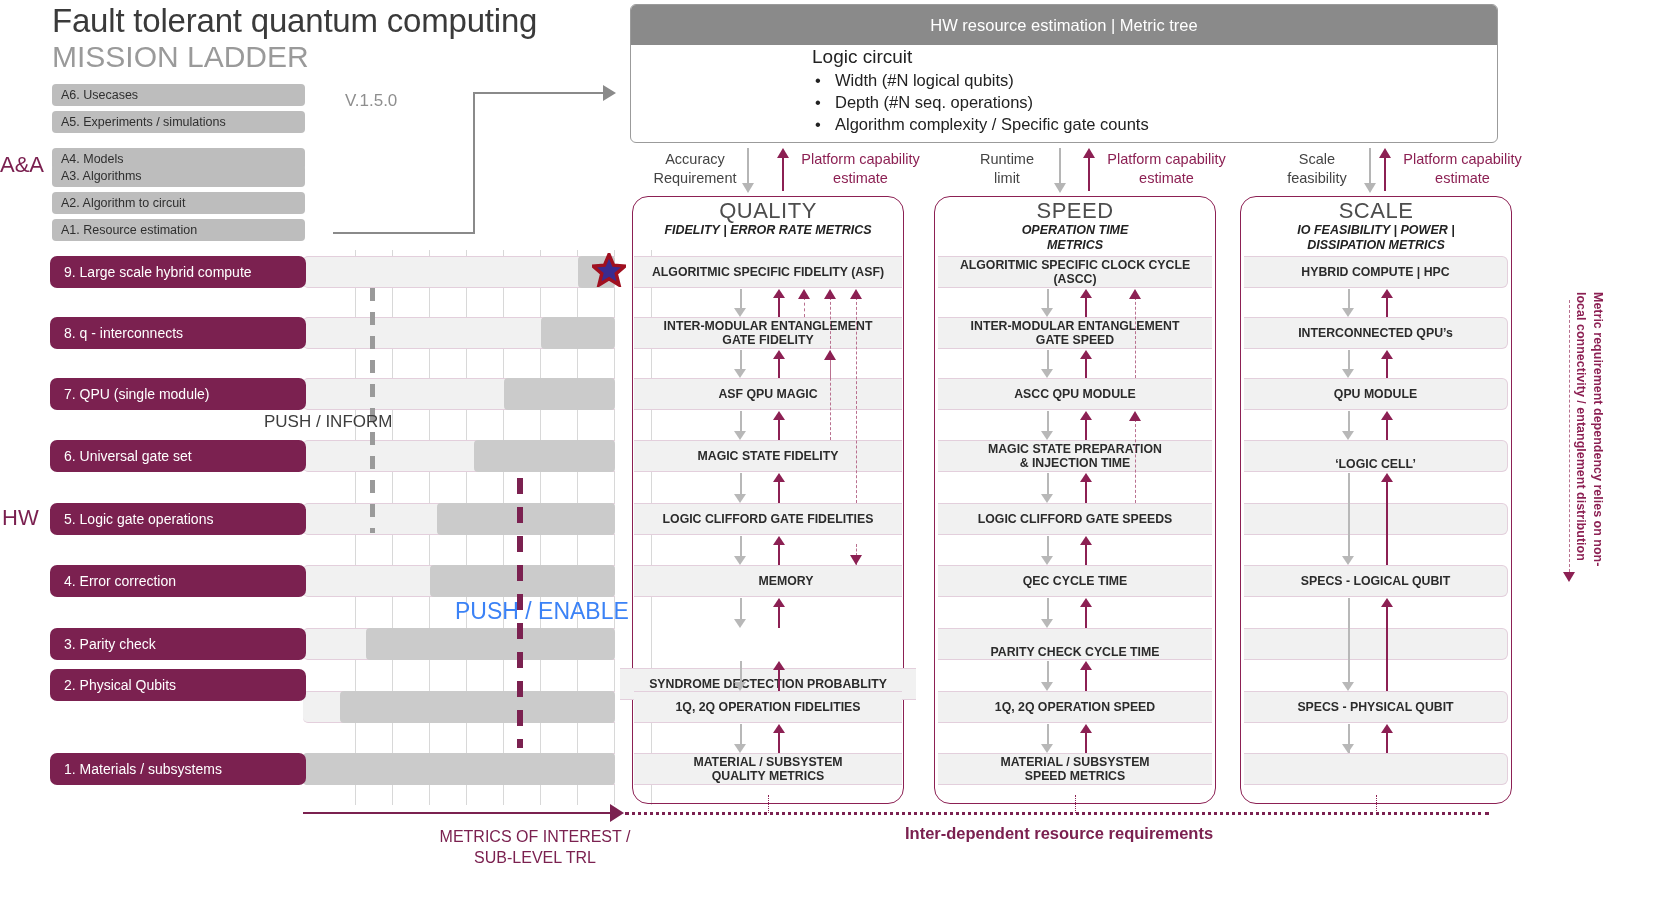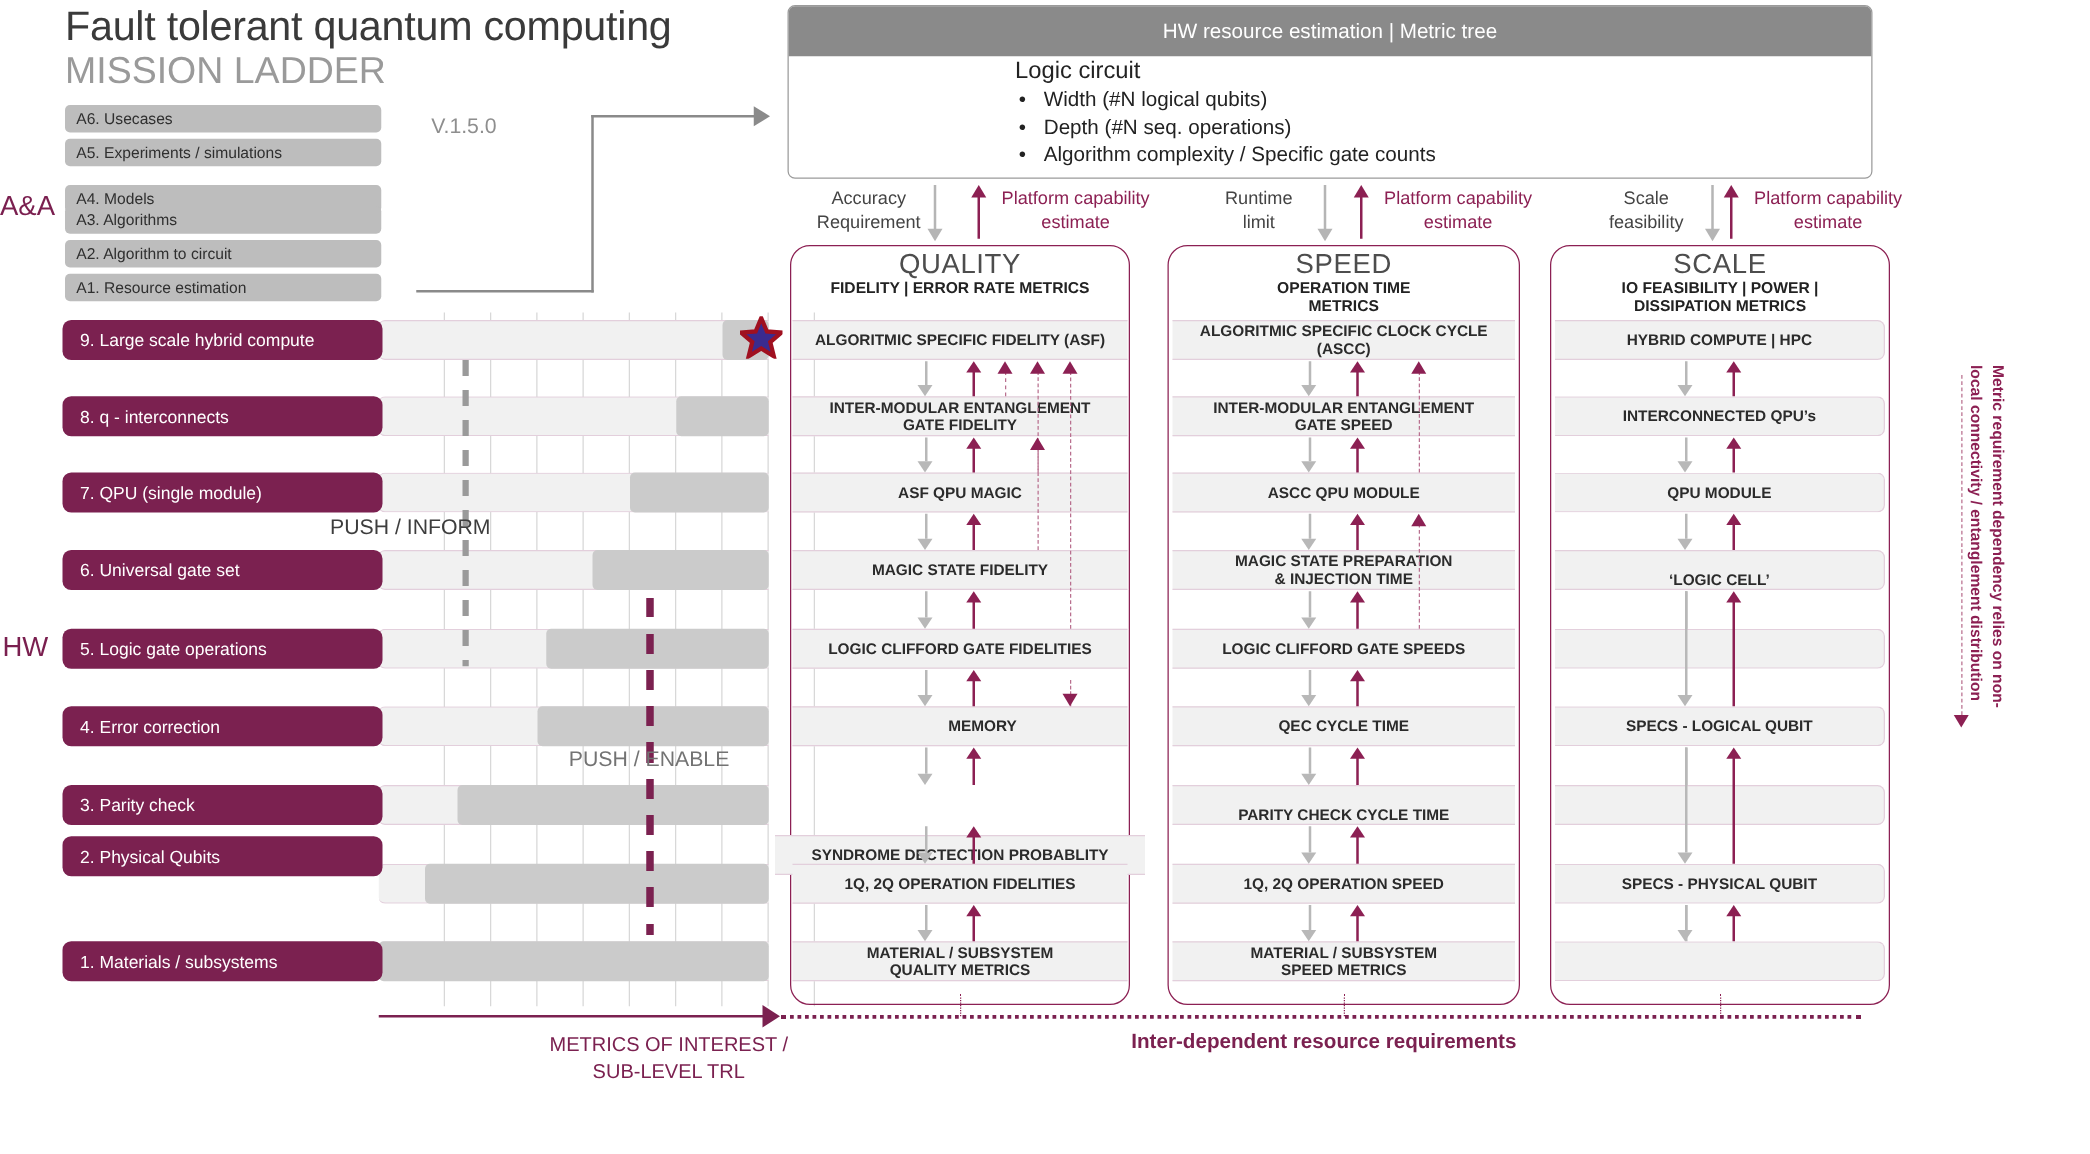--- a/index.html
+++ b/index.html
@@ -58,21 +58,21 @@
   #pull-dash{
     left:370px;top:288px;width:5px;height:245px;
     background:repeating-linear-gradient(to bottom,#9a9a9a 0px,#9a9a9a 13px,transparent 13px,transparent 24px);
   }
   #pull-label{left:264px;top:412px;font-size:17px;color:#3d3d3d;}
   
   #push-dash{
     left:517px;top:478px;width:6px;height:270px;
     background:repeating-linear-gradient(to bottom,#7b2150 0px,#7b2150 16px,transparent 16px,transparent 29px);
   }
-  #push-label{left:455px;top:598px;font-size:17px;color:#737373;}
+  #push-label{left:455px;top:598px;font-size:23px;color:#3b82f6;}
 
   
   #moi-axis{left:303px;top:812px;width:310px;height:2px;background:#7b2150;}
   #moi-arrow{left:610px;top:804px;width:0;height:0;
     border-top:9px solid transparent;border-bottom:9px solid transparent;border-left:14px solid #7b2150;}
   #moi-dotted{left:625px;top:812px;width:864px;height:0;border-top:3px dotted #7b2150;}
   #moi-label{left:430px;top:826px;width:210px;text-align:center;font-size:16px;color:#7b2150;line-height:21px;}
   #interdep-label{left:905px;top:824px;font-size:16.5px;color:#7b2150;font-weight:bold;}
 
   
@@ -96,21 +96,21 @@
   .arrow-grey-line{width:2px;background:#b5b5b5;}
   .arrow-mar-line{width:2px;background:#8c2053;}
 
   
   .mcol{
     top:196px;height:608px;
     border:1.3px solid #8c2053;border-radius:16px;
     box-sizing:border-box;background:transparent;
   }
   .mcol-title{font-size:22px;color:#4d4d4d;text-align:center;letter-spacing:0.5px;}
-  .mcol-sub{font-size:12.5px;color:#222;font-weight:bold;text-align:center;line-height:15px;}
+  .mcol-sub{font-size:12.5px;color:#222;font-weight:bold;text-align:center;line-height:15px;font-style:italic;}
 
   
   .mcell{
     height:32px;background:#f1f1f1;
     border-top:1px solid #e3cfdc;border-bottom:1px solid #e3cfdc;
     display:flex;align-items:center;justify-content:center;text-align:center;
     font-size:12.3px;font-weight:bold;color:#2b2b2b;line-height:14px;
     box-sizing:border-box;
   }
   .mcell.rounded-r{border-radius:0 6px 6px 0;border-right:1px solid #e3cfdc;}

